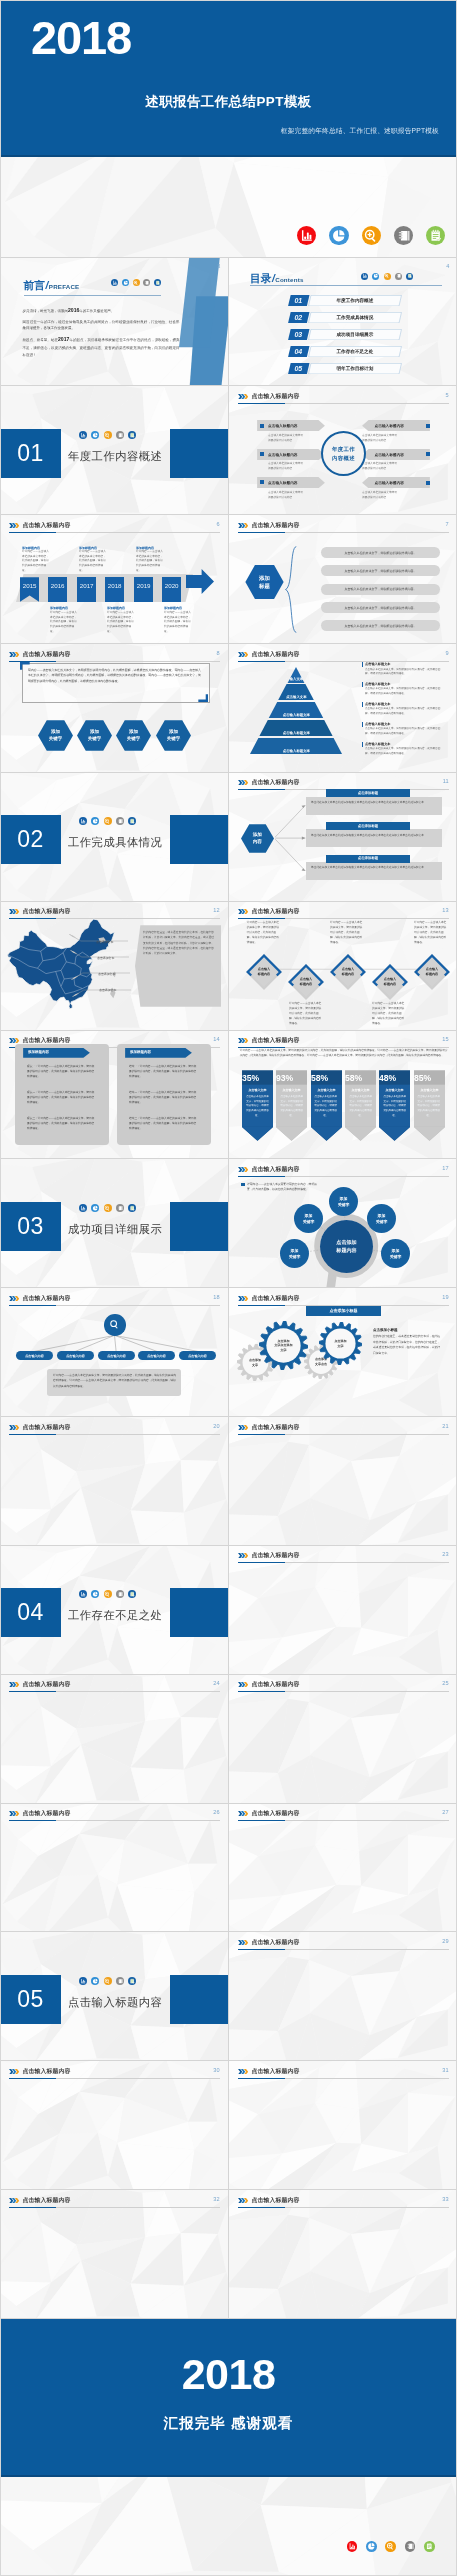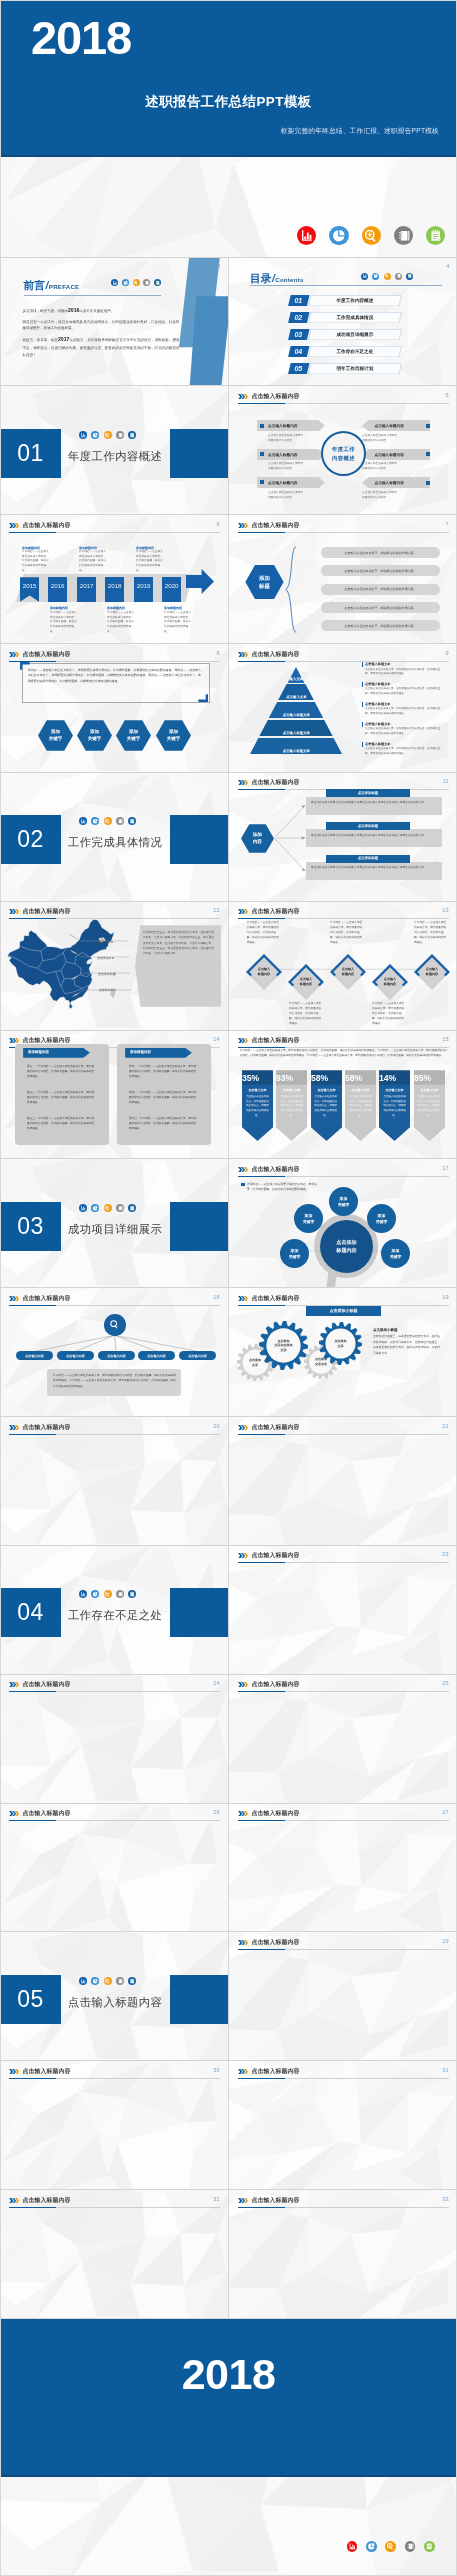--- a/index.html
+++ b/index.html
@@ -1087,21 +1087,21 @@
         <polygon points="0,106 58,106 29,132" fill="#c9c9c9"></polygon>
       </svg>
       <div class="pc-v" data-bind="slides.13.vals.3" style="left:116px;top:43px;width:31px">58%</div>
       <div class="pc-l" data-bind="slides.13.label" style="left:116px;top:58px;width:31px">点击输入文本</div>
       <div class="pc-b" data-bind="slides.13.body" style="left:120px;top:65px;width:23.6px">点击输入本栏的具体文字，简明扼要的说明分项内容，请根据您的具体内容酌情修改。</div>
       <svg class="ab" style="left:150px;top:40px" width="31" height="71" viewBox="0 0 58 132">
         <polygon points="0,0 58,0 58,106 29,132 0,106" fill="#164e82"></polygon>
         <rect x="0" y="27" width="58" height="79" fill="#1b5e9e"></rect>
         <polygon points="0,106 58,106 29,132" fill="#1b5e9e"></polygon>
       </svg>
-      <div class="pc-v" data-bind="slides.13.vals.4" style="left:150px;top:43px;width:31px">14%</div>
+      <div class="pc-v" data-bind="slides.13.vals.4" style="left:150px;top:43px;width:31px">48%</div>
       <div class="pc-l" data-bind="slides.13.label" style="left:150px;top:58px;width:31px">点击输入文本</div>
       <div class="pc-b" data-bind="slides.13.body" style="left:154px;top:65px;width:23.6px">点击输入本栏的具体文字，简明扼要的说明分项内容，请根据您的具体内容酌情修改。</div>
       <svg class="ab" style="left:185px;top:40px" width="31" height="71" viewBox="0 0 58 132">
         <polygon points="0,0 58,0 58,106 29,132 0,106" fill="#b3b3b3"></polygon>
         <rect x="0" y="27" width="58" height="79" fill="#c9c9c9"></rect>
         <polygon points="0,106 58,106 29,132" fill="#c9c9c9"></polygon>
       </svg>
       <div class="pc-v" data-bind="slides.13.vals.5" style="left:185px;top:43px;width:31px">85%</div>
       <div class="pc-l" data-bind="slides.13.label" style="left:185px;top:58px;width:31px">点击输入文本</div>
       <div class="pc-b" data-bind="slides.13.body" style="left:188px;top:65px;width:23.6px">点击输入本栏的具体文字，简明扼要的说明分项内容，请根据您的具体内容酌情修改。</div>
@@ -1631,20 +1631,21 @@
 <div class="sep-h" style="top:2318px"></div>
 <div class="sep-v" style="left:228px;top:257px;height:2061px"></div>
 <div class="slide" id="ending">
       <svg class="bg" viewBox="0 0 426 240" preserveAspectRatio="none">
         <use href="#bg2"></use>
       </svg>
       <div class="band">
         <i></i>
       </div>
       <div class="end-year" data-bind="ending.year">2018</div>
+      <div class="end-text" data-bind="ending.text">汇报完毕  感谢观看</div>
       <div class="end-icons">
         <span class="ic" style="width:10.7px;height:10.7px;background:#f40b10">
           <svg width="8.6" height="8.6" viewBox="0 0 24 24">
             <path d="M4.6 3.6h2.2v14.1h13.0v2.2H4.6z" fill="#fff"></path>
             <rect x="8.1" y="13.3" width="2.9" height="4.0" rx="1.0" fill="#fff"></rect>
             <rect x="12.2" y="6.8" width="2.9" height="10.5" rx="1.1" fill="#fff"></rect>
             <rect x="16.3" y="10.4" width="2.9" height="6.9" rx="1.1" fill="#fff"></rect>
           </svg>
         </span>
         <span class="ic" style="width:10.7px;height:10.7px;background:#3d95d9">

